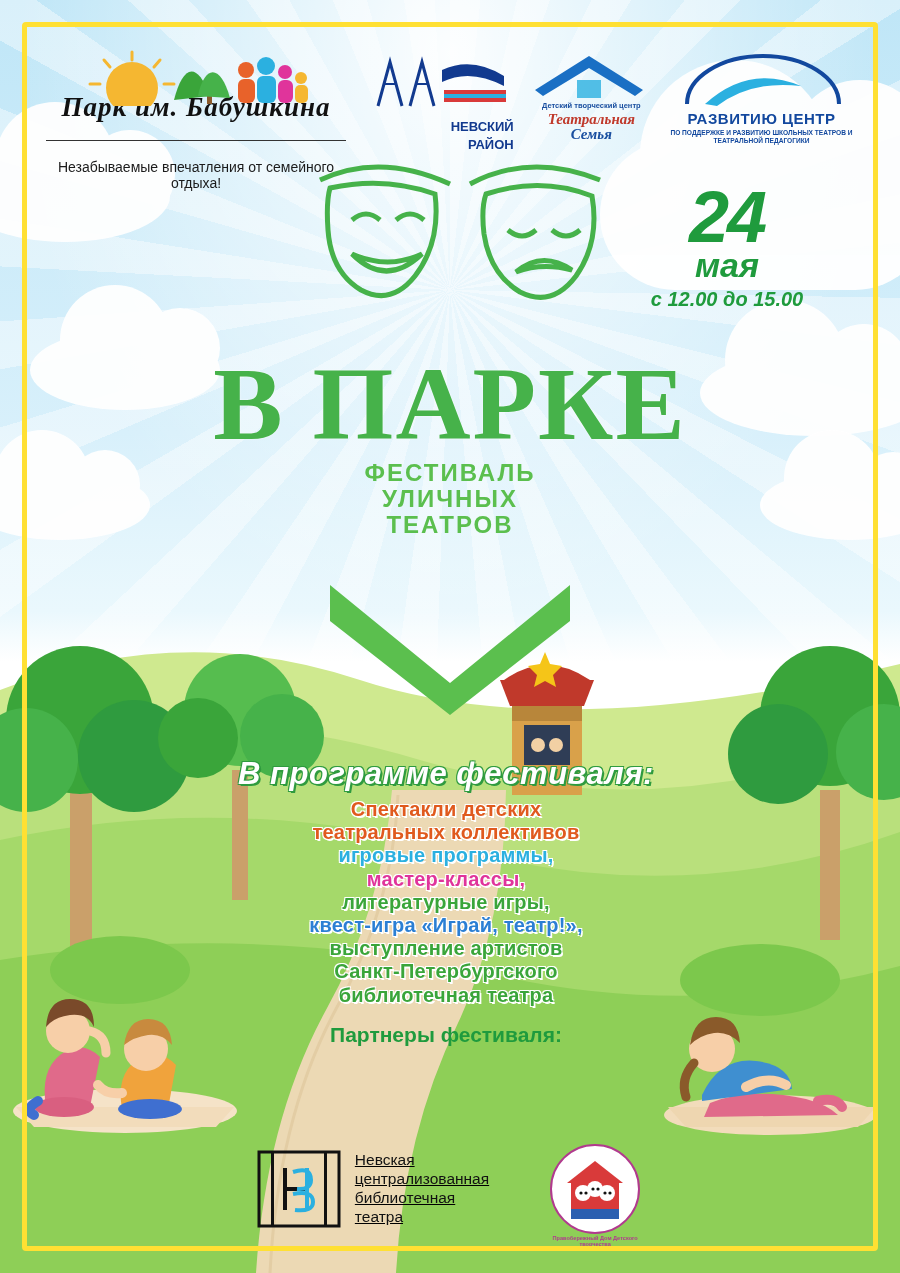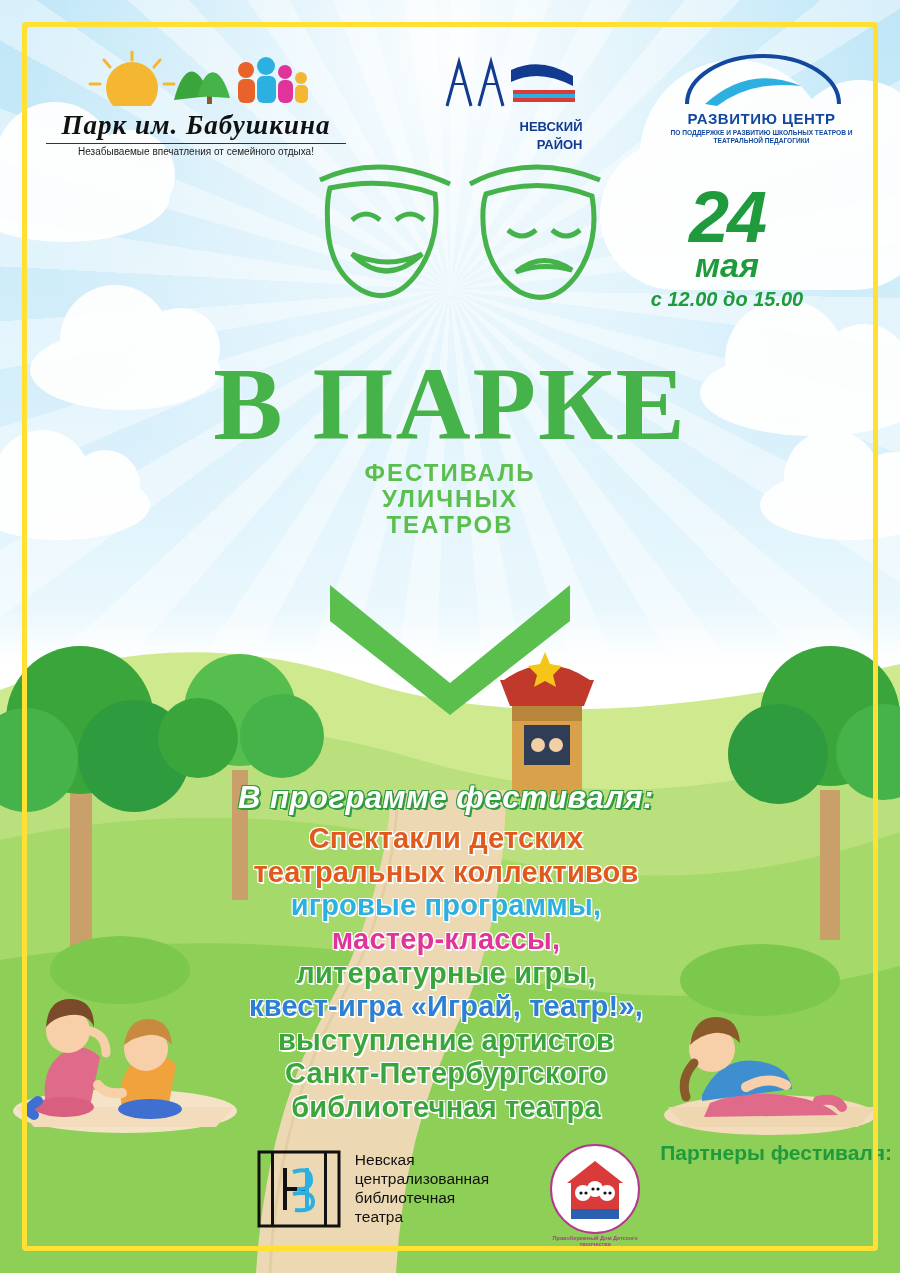--- a/index.html
+++ b/index.html
@@ -63,24 +63,24 @@
 
   
   .logos{
     position:absolute;left:46px;top:52px;width:808px;height:110px;
     display:flex;align-items:flex-start;justify-content:space-between;z-index:20;
   }
   .logo{position:relative;text-align:center;}
   .logo-park{width:300px;}
   .park-script{
     font-family:"Liberation Serif", serif;font-style:italic;font-weight:bold;
-    font-size:27px;color:#111;letter-spacing:1px;margin-top:58px;
+    font-size:27px;color:#111;letter-spacing:1px;margin-top:40px;
   }
   .park-sub{
-    font-size:10px;color:#1b1b1b;margin-top:2px;border-top:1px solid #333;padding-top:2px;
+    font-size:14px;color:#1b1b1b;margin-top:17px;border-top:1px solid #333;padding-top:18px;
     font-family:"Liberation Sans", sans-serif;
   }
   .park-art{position:absolute;left:24px;top:-4px;width:255px;height:58px;}
   .logo-nevsky{width:150px;text-align:right;}
   .nevsky-txt{font-size:13px;font-weight:bold;color:#123a8f;line-height:1.05;margin-top:4px;}
   .logo-family{width:120px;}
   .family-t1{font-size:7.5px;color:#1a4fa0;font-weight:bold;line-height:1.05;}
   .family-t2{font-family:"Liberation Serif", serif;font-weight:bold;font-style:italic;font-size:15px;color:#c0392b;line-height:1;margin-top:2px;}
   .family-t3{font-family:"Liberation Serif", serif;font-weight:bold;font-style:italic;font-size:15px;color:#1a4fa0;line-height:1;}
   .logo-opora{width:185px;}
@@ -117,41 +117,41 @@
   }
   .chevron{
     position:absolute;left:50%;top:575px;transform:translateX(-50%);z-index:14;
   }
 
   
   .land{position:absolute;left:0;top:540px;width:900px;height:733px;z-index:10;}
 
   
   .program{
-    position:absolute;left:0;top:780px;width:892px;text-align:center;z-index:30;
+    position:absolute;left:0;top:756px;width:892px;text-align:center;z-index:30;
   }
   .prog-head{
     font-weight:bold;font-style:italic;font-size:31px;color:#ffffff;
     text-shadow:2px 2px 0 #2f9b3f, -1px -1px 0 #2f9b3f, 1px -1px 0 #2f9b3f, -1px 1px 0 #2f9b3f;
     letter-spacing:.5px;
   }
   .prog-list{margin-top:6px;}
   .prog-line{
-    font-weight:bold;font-size:29px;line-height:1.16;letter-spacing:.2px;
+    font-weight:bold;font-size:20px;line-height:1.16;letter-spacing:.2px;
     text-shadow:1.6px 1.6px 0 #ffffff, -1px -1px 0 #fff, 1px -1px 0 #fff, -1px 1px 0 #fff;
   }
   .partners-head{
-    margin-top:16px;font-weight:bold;font-size:21px;color:#1f9b3d;text-align:right;
+    margin-top:16px;font-weight:bold;font-size:21px;color:#1f9b3d;
   }
   
   .partners{
     position:absolute;left:0;bottom:38px;width:900px;z-index:30;
     display:flex;align-items:center;justify-content:center;gap:56px;
   }
-  .p-lib{display:flex;align-items:center;gap:12px;}
+  .p-lib{display:flex;align-items:center;gap:12px;text-decoration:underline;}
   .p-lib-txt{font-size:15.5px;color:#111;line-height:1.22;text-align:left;}
   .p-dom{position:relative;width:100px;height:92px;text-align:center;}
   .p-dom-top{font-size:5.6px;color:#b13a8e;font-weight:bold;}
   svg{display:block;}
 </style>
 </head>
 <body>
 
 <div class="poster">
 
@@ -211,20 +211,29 @@
         <g fill="#d93a3a">
           <rect x="80" y="38" width="62" height="4"></rect>
           <rect x="80" y="46" width="62" height="4"></rect>
         </g>
         <rect x="80" y="42" width="62" height="4" fill="#2bb0e0"></rect>
       </svg>
       <div class="nevsky-txt">НЕВСКИЙ</div>
       <div class="nevsky-txt">РАЙОН</div>
     </div>
 
+    <div class="logo logo-family">
+      <svg width="120" height="50" viewBox="0 0 120 50">
+        <path d="M58 4 L112 38 L104 44 L58 16 L12 44 L4 38 Z" fill="#1a6fc4"></path>
+        <path d="M46 28 L70 28 L70 46 L46 46 Z" fill="#2bb0e0" opacity=".8"></path>
+      </svg>
+      <div class="family-t1">Детский творческий центр</div>
+      <div class="family-t2">Театральная</div>
+      <div class="family-t3">Семья</div>
+    </div>
 
     <div class="logo logo-opora">
       <svg width="185" height="56" viewBox="0 0 185 56">
         <path d="M18 52 A76 48 0 0 1 170 52" stroke="#12489e" stroke-width="4" fill="none"></path>
         <path d="M36 52 q44 -40 96 -18 q-50 -6 -84 20 Z" fill="#2bb0e0"></path>
       </svg>
       <div class="opora-t1">РАЗВИТИЮ ЦЕНТР</div>
       <div class="opora-t2">ПО ПОДДЕРЖКЕ И РАЗВИТИЮ ШКОЛЬНЫХ ТЕАТРОВ И ТЕАТРАЛЬНОЙ ПЕДАГОГИКИ</div>
     </div>
   </div>

